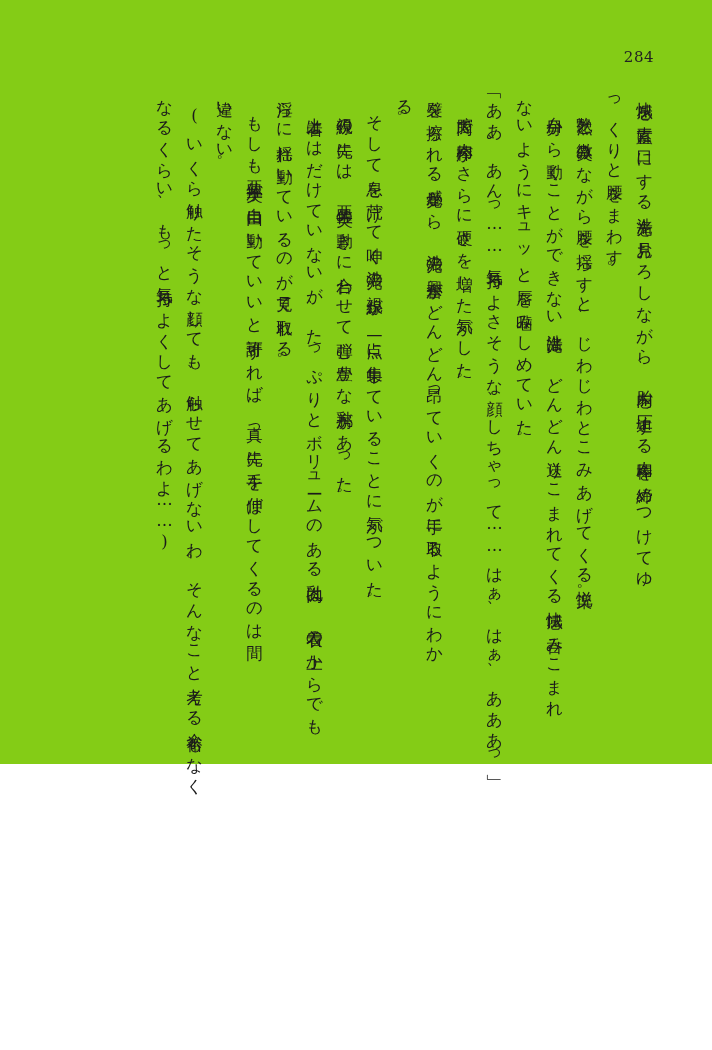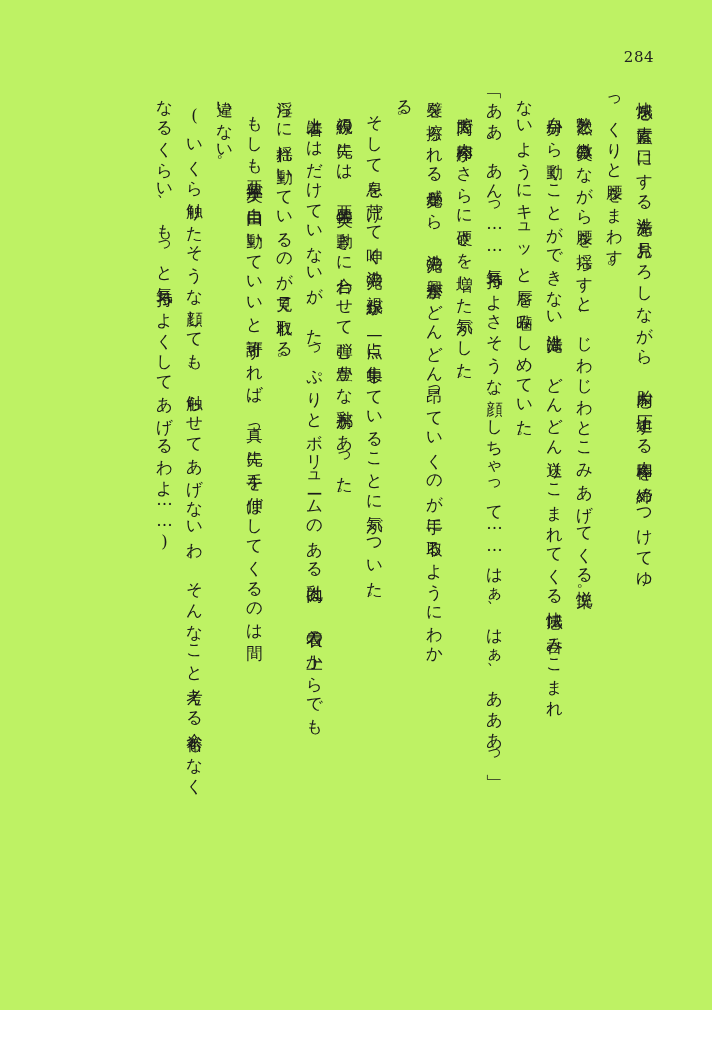--- a/index.html
+++ b/index.html
@@ -10,22 +10,22 @@
   body {
     width: 712px;
     height: 1050px;
     overflow: hidden;
     font-family: "DejaVu Serif", "Liberation Serif", serif;
     color: #1a1a1a;
   }
   #page {
     position: relative;
     width: 712px;
-    height: 1010px;
-    background: #bef264;
+    height: 764px;
+    background: #84cc16;
   }
   
   .page-number {
     position: absolute;
     top: 48px;
     right: 58px;
     font-size: 15px;
     letter-spacing: 0.5px;
     color: #222;
     font-family: "DejaVu Serif", "Liberation Serif", serif;

